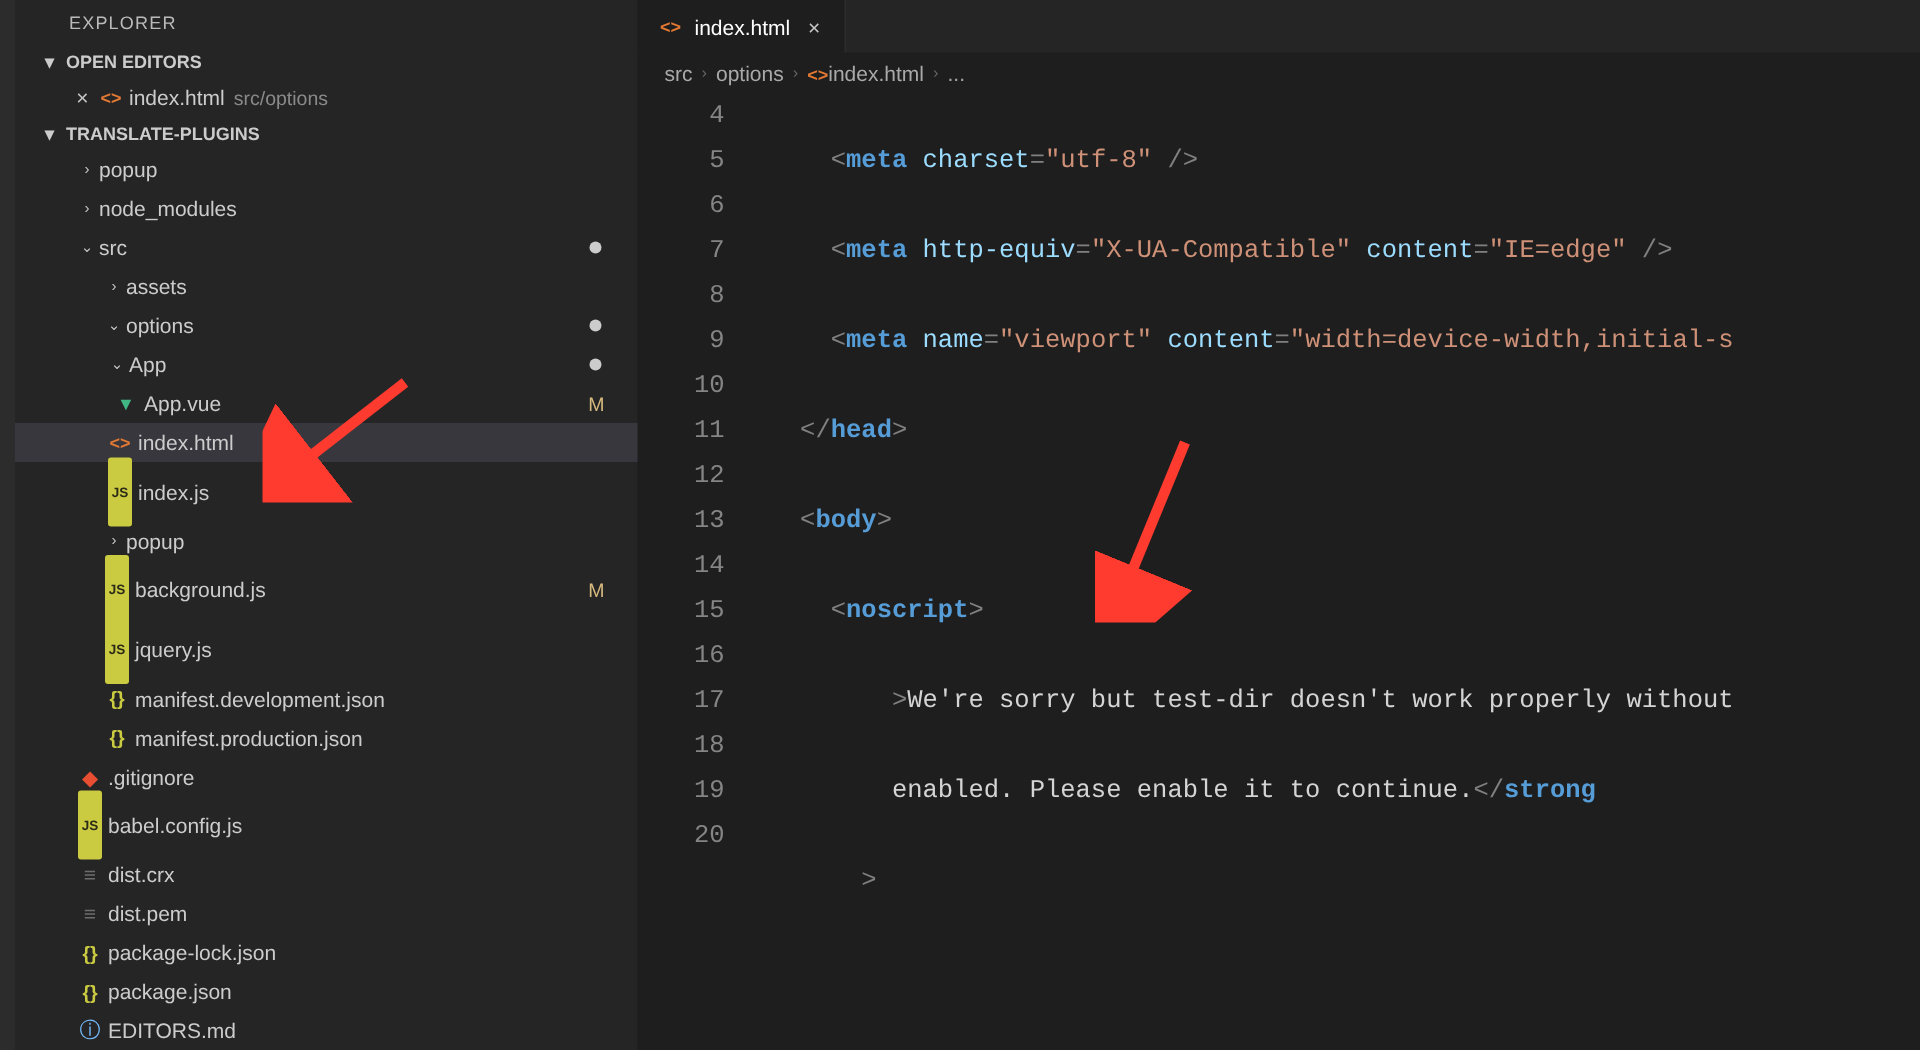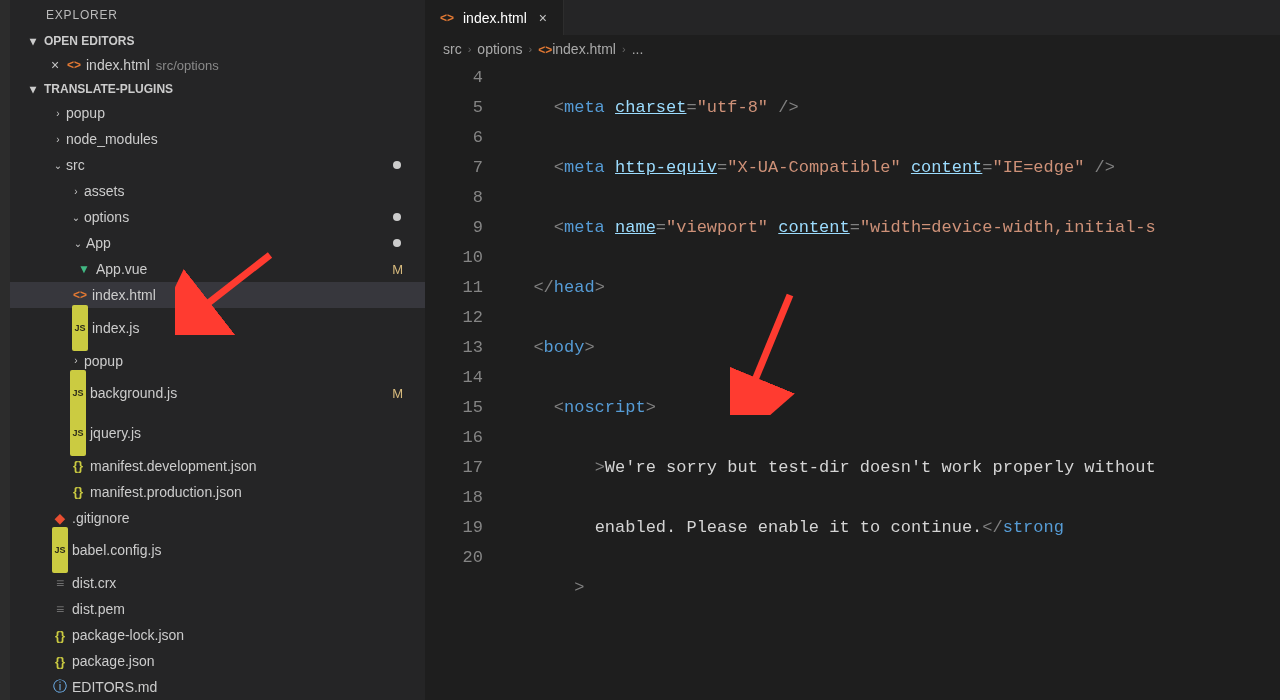--- a/index.html
+++ b/index.html
@@ -43,22 +43,22 @@
 .breadcrumbs .sep { margin: 0 6px; color: #666; font-size:11px;}
 .bc-icon { display:inline-block; width:14px; }
 
 .code-area { flex: 1; display: flex; font-family: Menlo, Monaco, "Courier New", monospace; font-size: 17px; line-height: 30px; position:relative; overflow:hidden;}
 .gutter { width: 88px; text-align: right; padding-right: 30px; color: #858585; user-select:none;}
 .gutter div { height: 30px; }
 .code { flex: 1; white-space: pre; color: #d4d4d4; position: relative; }
 .code div.line { height: 30px; }
 
 .tk-tag { color: #808080; }
-.tk-el { color: #569cd6; }
-.tk-attr { color: #9cdcfe; text-decoration: underline; }
+.tk-el { color: #569cd6; font-weight: bold; }
+.tk-attr { color: #9cdcfe; }
 .tk-str { color: #ce9178; }
 .html-brackets { color: #e37933; font-size: 12px; font-weight: bold; }
 .js-badge { background: #cbcb41; color: #2b2b18; font-size: 9px; font-weight: bold; padding: 18px 2px; border-radius: 2px; }
 .json-braces { color: #cbcb41; font-size: 13px; font-weight: bold; }
 .vue-icon { color: #41b883; font-size: 12px; }
 .folder-label { color: #cccccc; font-size:14px; }
 .info-icon { color: #75beff; }
 .lines-icon { color: #6d6d6d; }
 .git-icon { color: #e84e31; }
 

